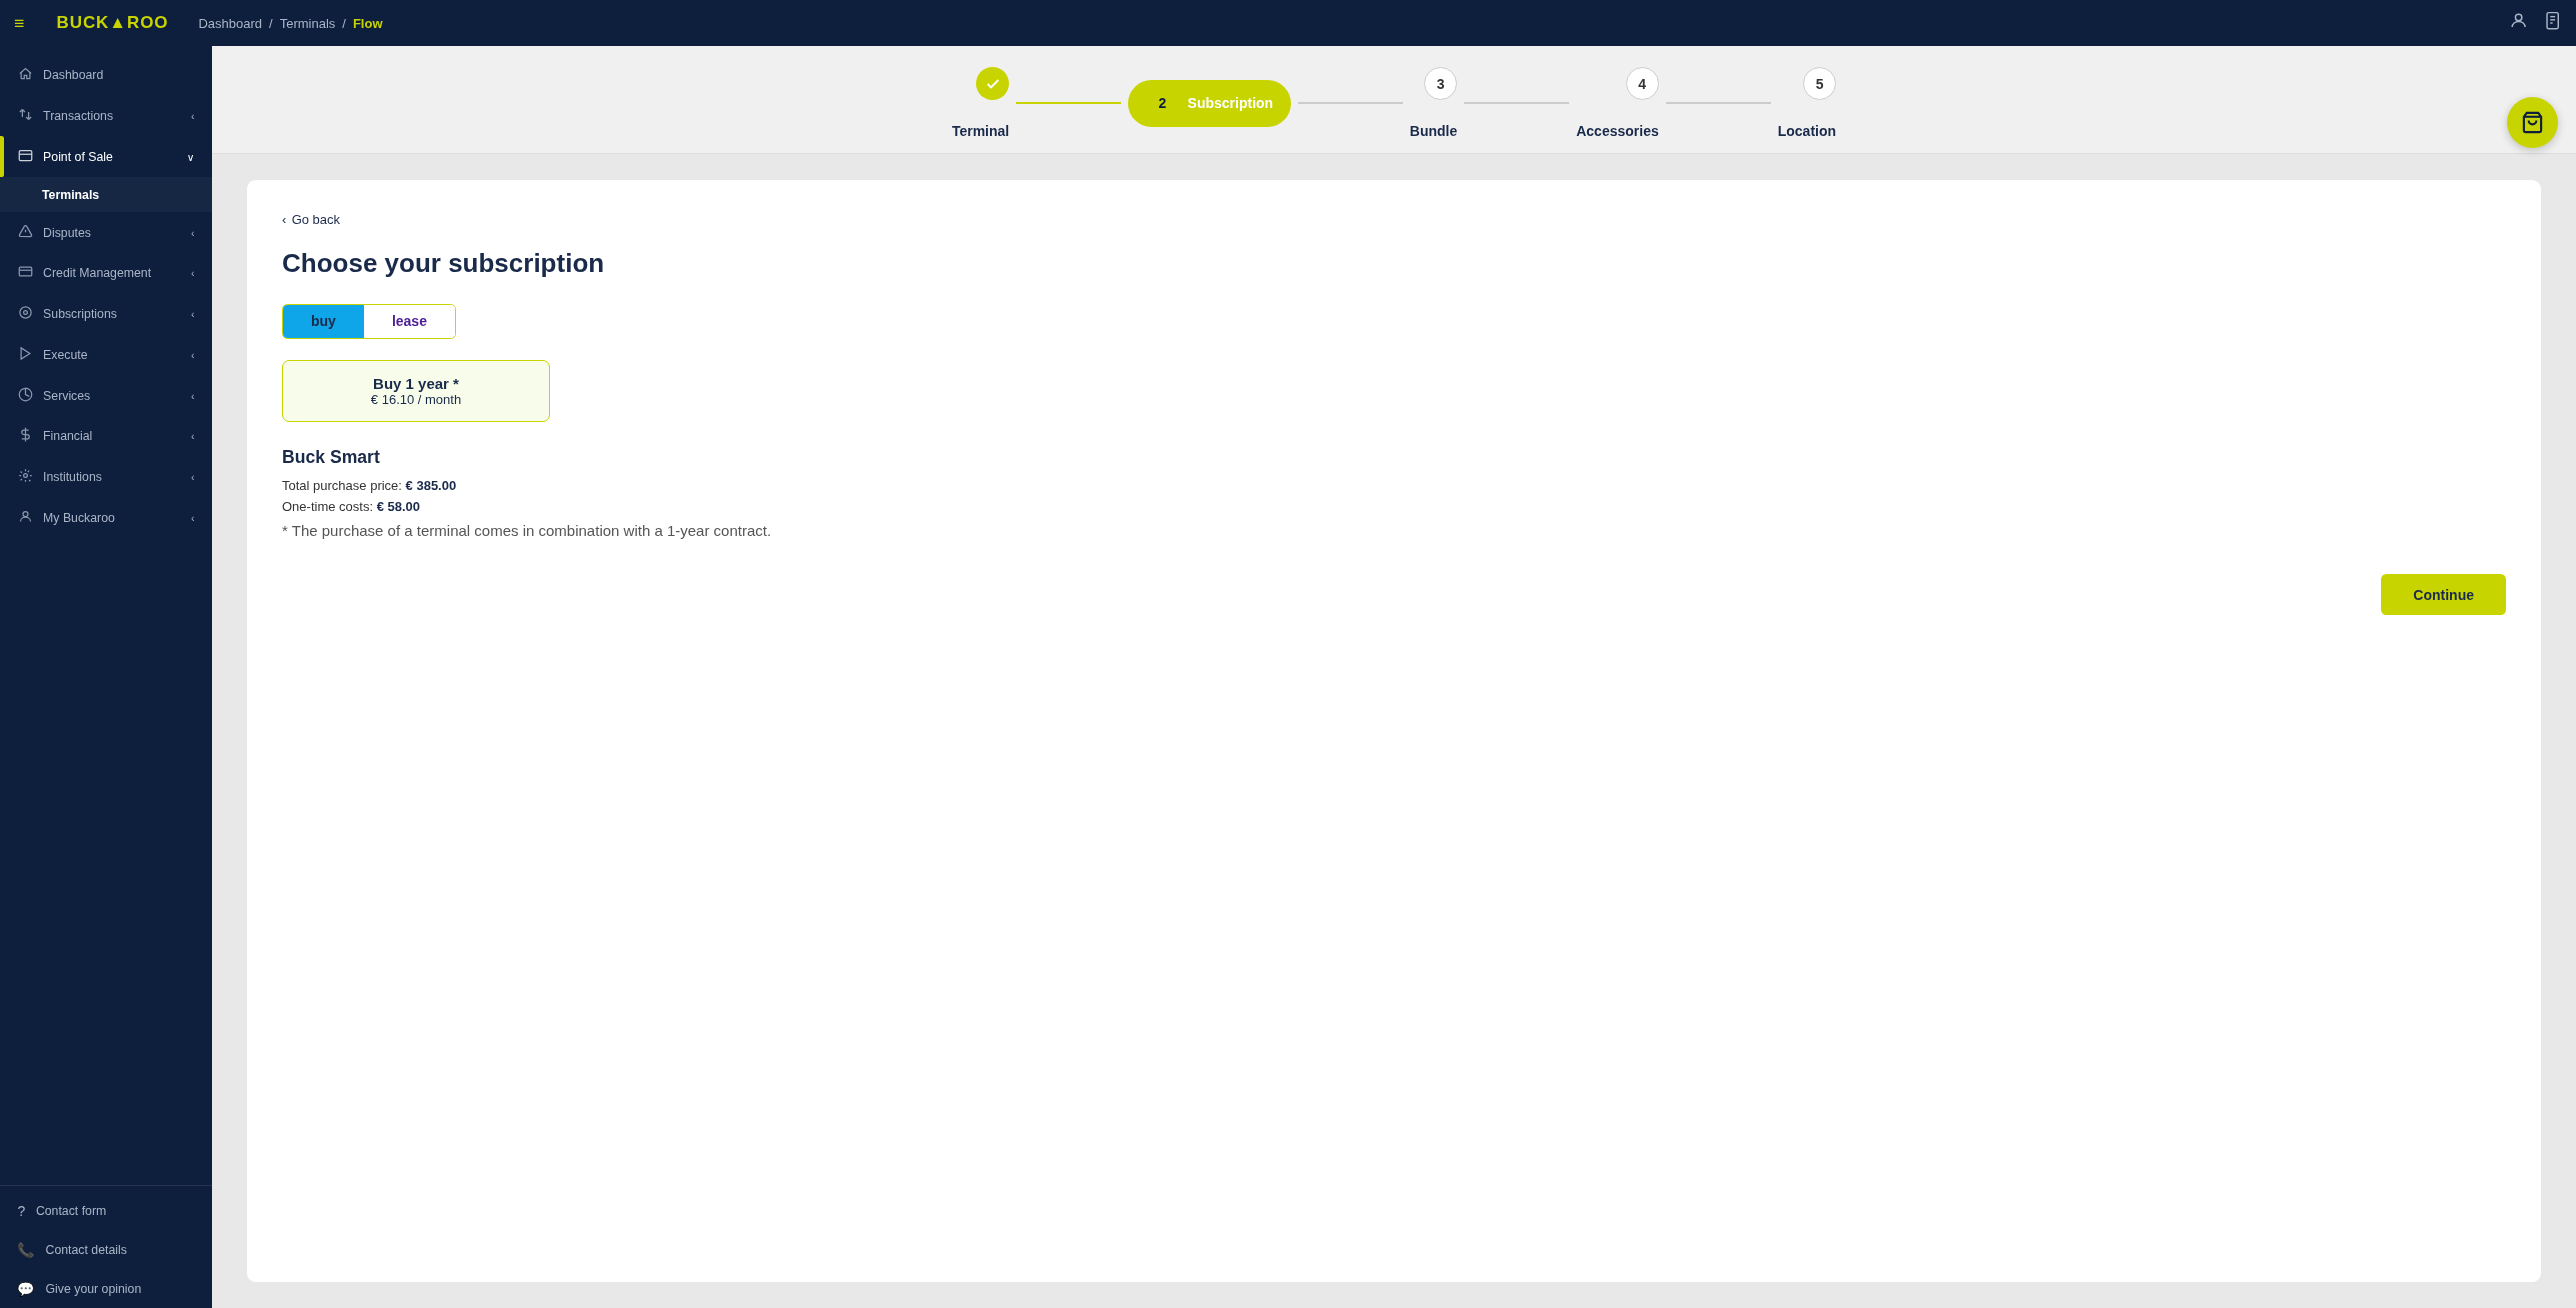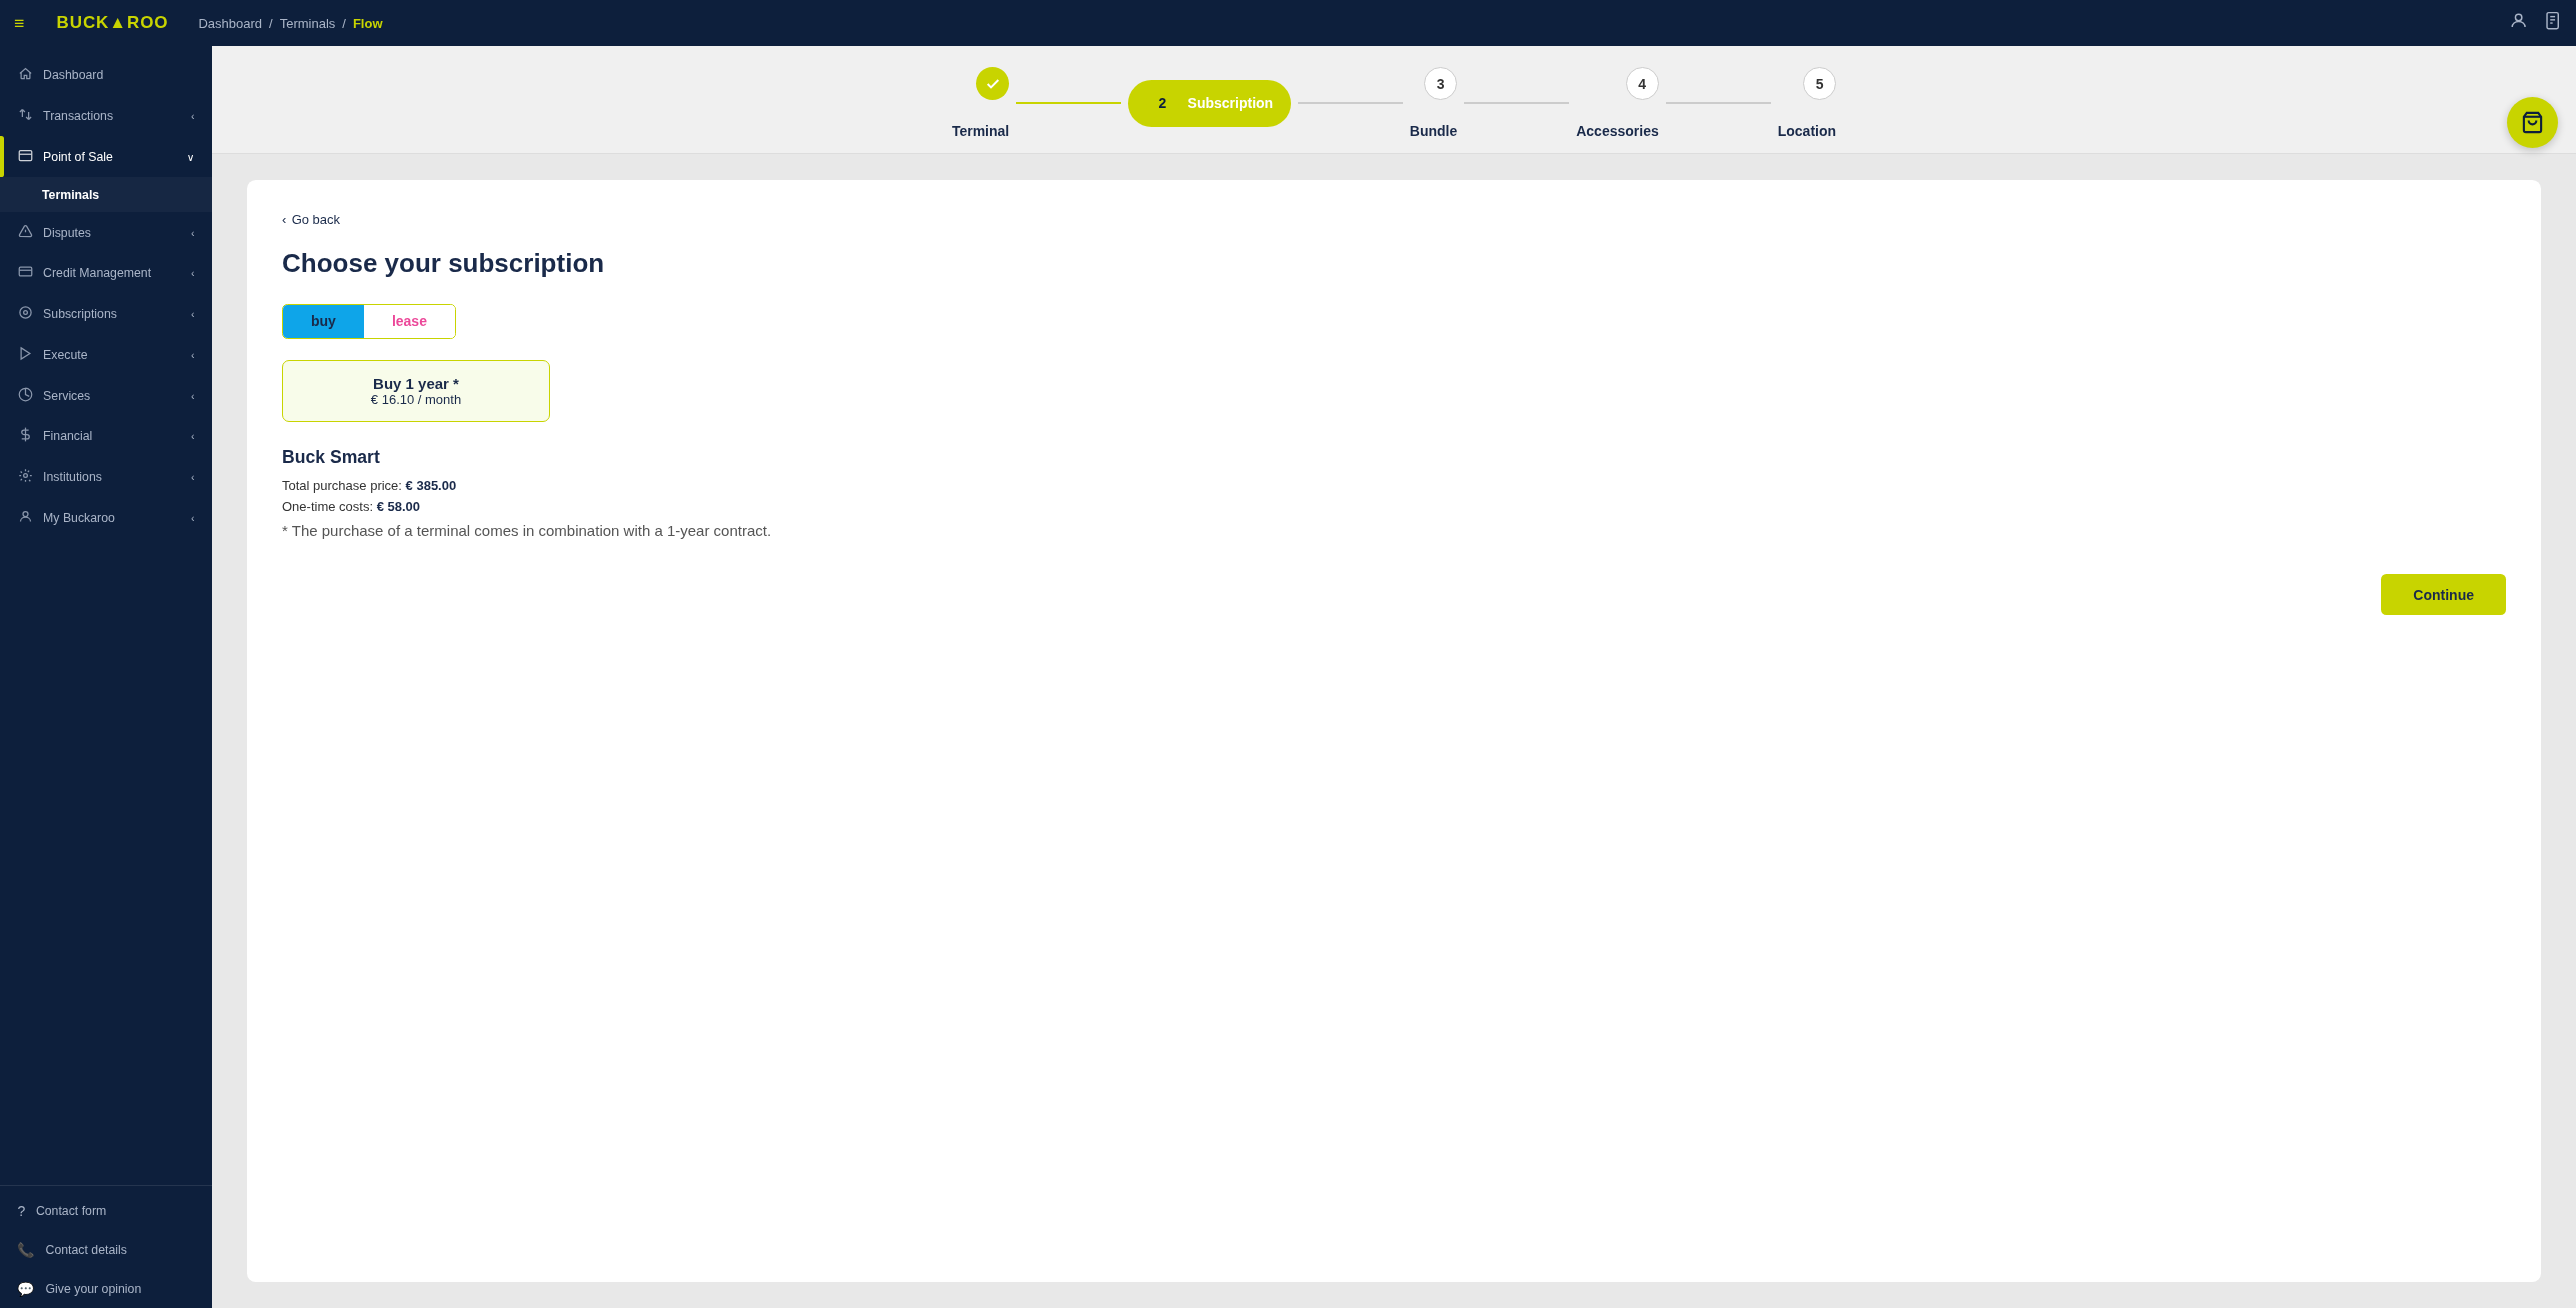--- a/index.html
+++ b/index.html
@@ -249,21 +249,21 @@
       font-size: 14px;
       font-weight: 600;
       cursor: pointer;
     }
     .toggle-tab.active {
       background: #0ea5e9;
       color: #1a2a4a;
     }
     .toggle-tab.inactive {
       background: #fff;
-      color: #ec4899;
+      color: #4c1d95;
     }
 
     
     .sub-option {
       border: 1.8px solid #c8d400;
       border-radius: 7px;
       padding: 14px 21px;
       width: 268px;
       background: #f8fcea;
       margin-bottom: 24.6px;

